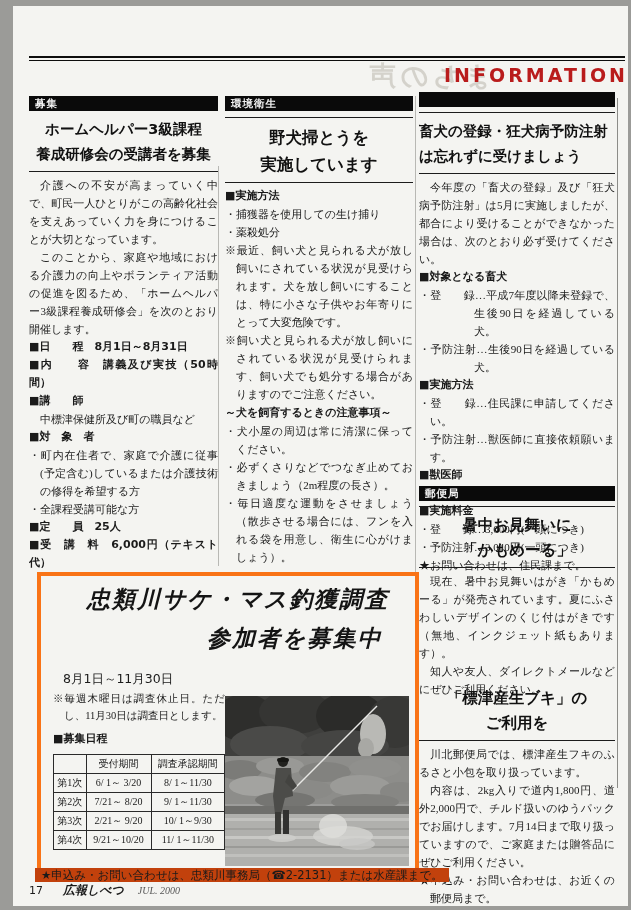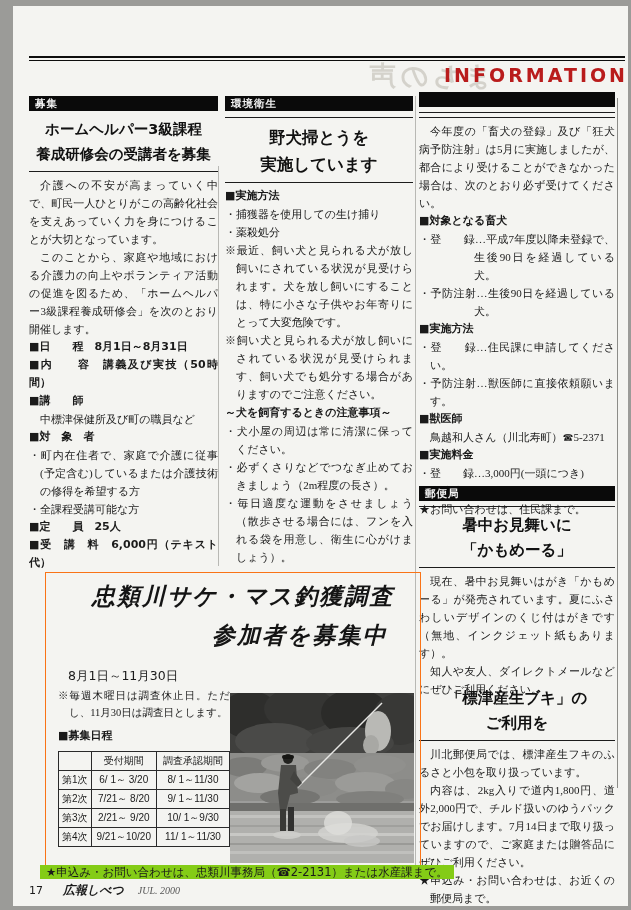--- a/index.html
+++ b/index.html
@@ -56,50 +56,50 @@
   .hang{padding-left:11px;text-indent:-11px;text-align:justify;}
   .hangd{padding-left:55px;text-indent:-55px;text-align:justify;}
   .subhead{
     font-family:"DejaVu Sans","Liberation Sans",sans-serif;
     font-weight:bold;font-size:11px;line-height:19px;
   }
   .divider{position:absolute;width:1px;background:#b8b8b4;}
   .edge-line{position:absolute;width:1px;background:#8c8c88;}
   
   .survey-box{
-    position:absolute;left:32px;top:566px;width:374px;height:298px;
-    border:1px solid #f97316;
+    position:absolute;left:24px;top:566px;width:374px;height:298px;
+    border:4px solid #f97316;
   }
   .survey-title{
     position:absolute;
     font-family:"DejaVu Sans","Liberation Sans",sans-serif;
     font-weight:bold;font-style:italic;color:#141414;
     font-size:23px;letter-spacing:2px;white-space:nowrap;
   }
   .survey-content{position:absolute;left:12px;top:92px;width:172px;}
   .period{
     font-family:"DejaVu Sans","Liberation Sans",sans-serif;
     font-size:12.5px;margin:3px 0 2px 10px;
   }
   .s-note{font-size:10.5px;line-height:17px;}
   table.sched{border-collapse:collapse;margin-top:6px;}
   table.sched th,table.sched td{
     border:1px solid #2a2a2a;font-size:10px;line-height:12px;
     padding:3px 2px;text-align:center;font-weight:normal;
-    font-family:Liberation Sans, sans-serif;white-space:nowrap;
+    font-family:Liberation Serif, serif;white-space:nowrap;
   }
   table.sched .c0{width:28px;}
   table.sched .c1{width:62px;}
   table.sched .c2{width:70px;}
   .survey-footer{
     position:absolute;left:-6px;right:-10px;bottom:-9px;text-align:center;
     font-family:"DejaVu Sans","Liberation Sans",sans-serif;
     font-size:11.5px;white-space:nowrap;
   }
-  .survey-footer span{background:#84cc16;padding:0 6px;}
+  .survey-footer span{background:#c2410c;padding:0 6px;}
   .photo{position:absolute;left:184px;top:120px;width:184px;height:170px;}
   
   .pfooter{position:absolute;left:16px;top:874px;white-space:nowrap;}
   .pf-num{font-family:"DejaVu Sans","Liberation Sans",sans-serif;font-size:11px;}
   .pf-name{
     font-family:"DejaVu Sans","Liberation Sans",sans-serif;
     font-weight:bold;font-style:italic;font-size:12px;margin-left:16px;
   }
   .pf-date{font-style:italic;font-size:10px;color:#555;margin-left:10px;}
 </style>
@@ -160,20 +160,24 @@
       <div class="hang">・やむを得ず飼育することが困難になった場合はご連絡ください。</div>
 
     </div>
   </div>
 
   <div class="col" style="left:406px;top:86px;width:196px;height:790px;">
 
     <div>
       <div class="bar blank"></div>
       <div class="rule" style="margin-top:5px;"></div>
+      <div class="atitle t15" style="text-align:left;">
+        <span>畜犬の登録・狂犬病予防注射</span><br>
+        <span>は忘れずに受けましょう</span>
+      </div>
       <div class="rule"></div>
       <div class="body">
         <p>今年度の「畜犬の登録」及び「狂犬病予防注射」は5月に実施しましたが、都合により受けることができなかった場合は、次のとおり必ず受けてください。</p>
         <div class="lbl">■対象となる畜犬</div>
         <div class="hangd">・登　　録…平成7年度以降未登録で、生後90日を経過している犬。</div>
         <div class="hangd">・予防注射…生後90日を経過している犬。</div>
         <div class="lbl">■実施方法</div>
         <div class="hang">・登　　録…住民課に申請してください。</div>
         <div class="hang">・予防注射…獣医師に直接依頼願います。</div>
         <div class="lbl">■獣医師</div>

